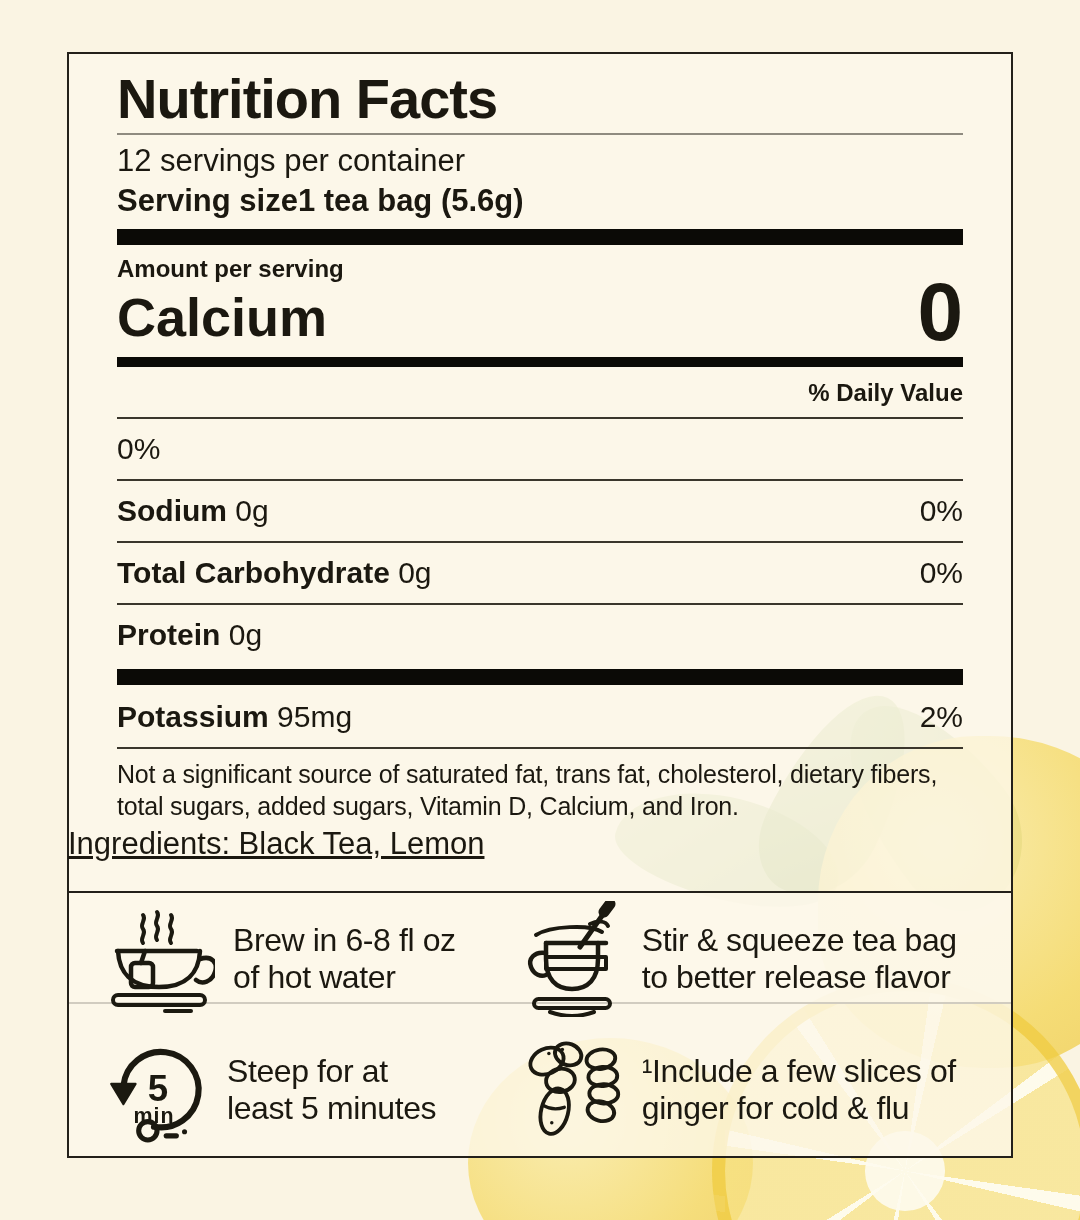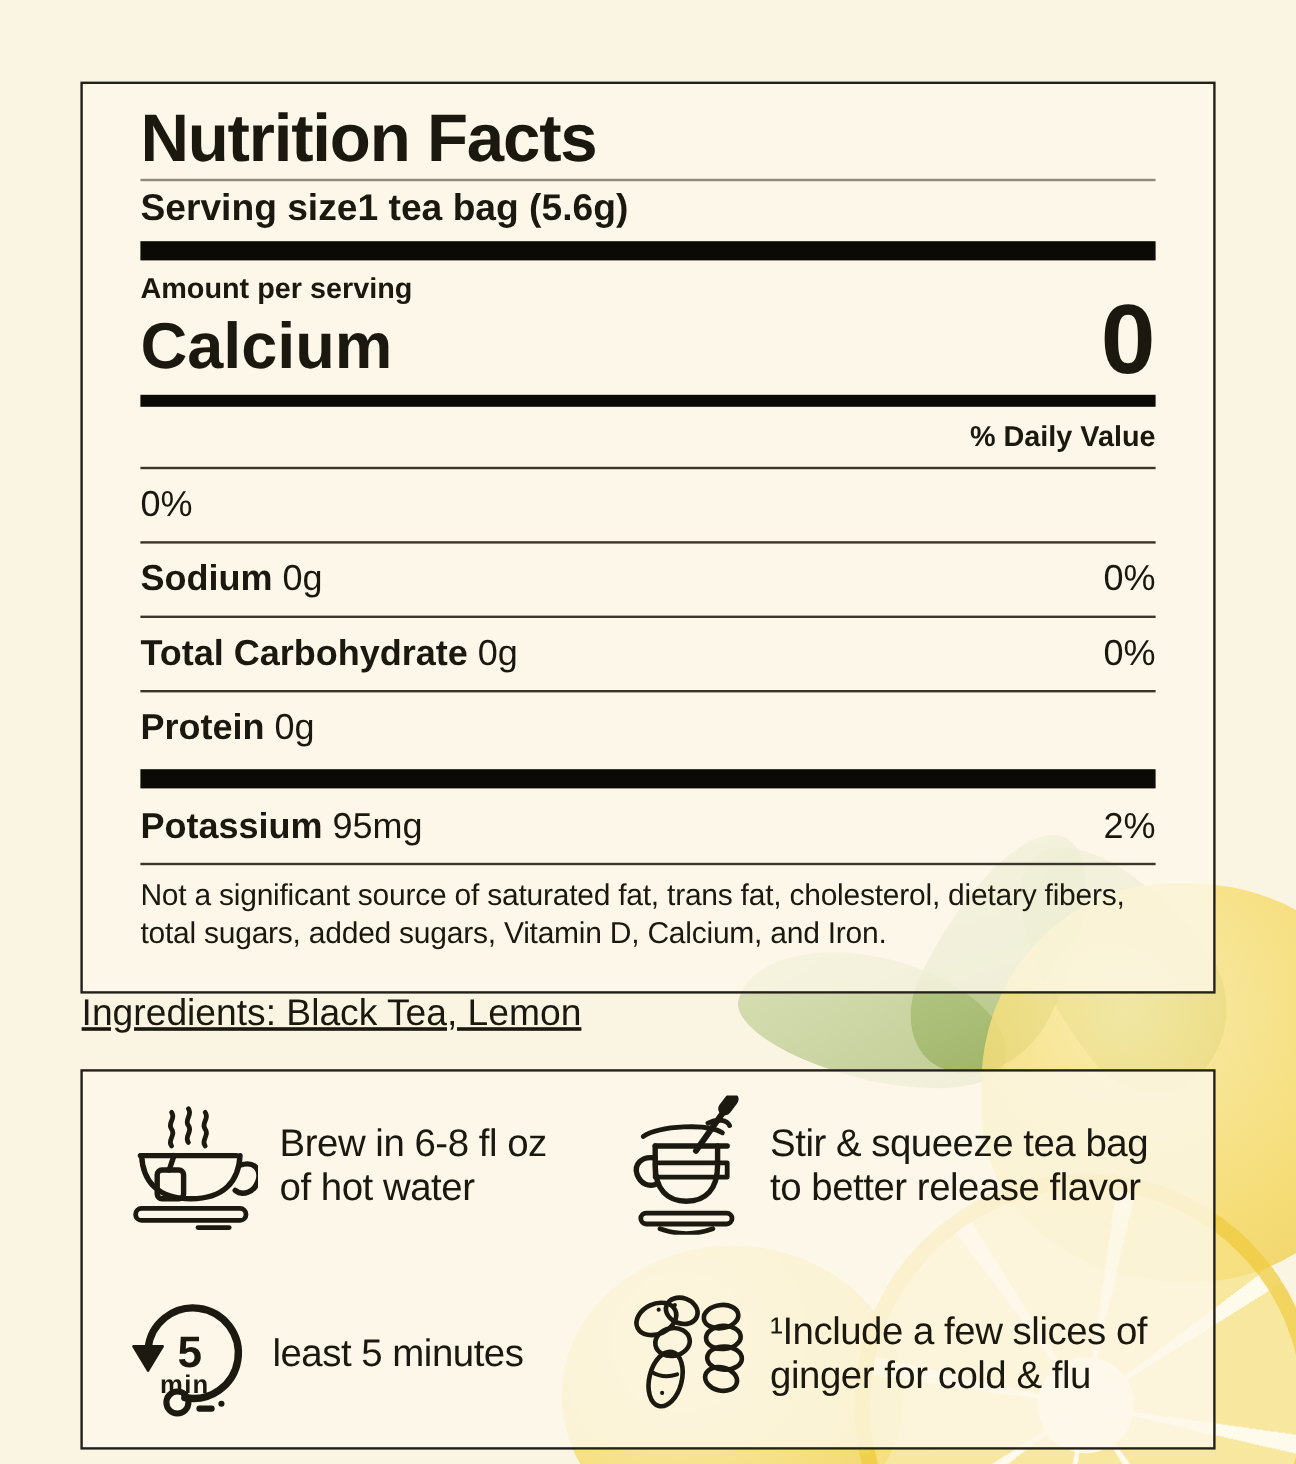--- a/index.html
+++ b/index.html
@@ -18,42 +18,42 @@
   .lemon.big{left:818px;top:736px;width:345px;height:332px;opacity:.82;
              border-radius:48% 52% 50% 50% / 52% 48% 56% 44%;}
   .lemon.low{left:468px;top:1038px;width:285px;height:250px;opacity:.78;border-radius:50%;}
   .slice{position:absolute;left:712px;top:978px;width:360px;height:360px;border-radius:50%;
          border:13px solid rgba(240,202,60,.85);opacity:.85;
          background:repeating-conic-gradient(from 8deg,rgba(255,252,238,.95) 0deg 5deg,rgba(247,226,133,.85) 5deg 45deg);}
   .slice-core{position:absolute;inset:39%;border-radius:50%;background:rgba(255,253,242,.9);}
   
   .panel{position:absolute;left:67px;width:946px;border:2.5px solid #23201a;
          background:rgba(252,247,234,.8);box-sizing:border-box;z-index:2;}
-  .nf{top:68px;height:760px;overflow:hidden;}
+  .nf{top:52px;height:952px;overflow:hidden;}
   .nf-in{padding:14px 48px 0;}
   .nf-title{font-size:56px;line-height:1.12;font-weight:bold;letter-spacing:-1px;}
   .hr-thin{border-top:2px solid #8f8b80;margin-top:2px;}
   .hr-med{border-top:2px solid #3a362c;}
   .nf-servings{font-size:31px;margin-top:8px;}
   .nf-servrow{display:flex;justify-content:flex-start;font-weight:bold;font-size:31px;margin-top:4px;}
   .bar{background:#0b0a06;}
   .bar-thick{height:16px;margin-top:10px;}
   .nf-amount{font-size:24px;font-weight:bold;margin-top:10px;}
   .nf-calrow{display:flex;justify-content:space-between;align-items:flex-end;margin-top:-8px;}
   .nf-cal{font-size:54px;font-weight:bold;line-height:1.15;}
   .nf-calval{font-size:82px;font-weight:bold;line-height:.9;}
   .bar-mid{height:10px;margin-top:8px;}
   .nf-dv{text-align:right;font-weight:bold;font-size:24px;margin:12px 0 10px;}
   .nf-row{display:flex;justify-content:space-between;font-size:30px;padding:13px 0;border-top:2px solid #3a362c;}
   .nf-row .nm{font-weight:bold;}
   .nf-row.potassium{border-top:none;padding:15px 0 13px;gap:24px;}
   .nf-foot{font-size:25px;line-height:1.28;margin-top:9px;letter-spacing:-.2px;}
   .ingredients{position:absolute;left:68px;top:826px;font-size:31px;z-index:2;text-decoration:underline;}
   
-  .instr{top:891px;height:317px;display:grid;grid-template-columns:47% 53%;grid-template-rows:50% 50%;}
+  .instr{top:891px;height:267px;display:grid;grid-template-columns:47% 53%;grid-template-rows:50% 50%;}
   .cell{display:flex;align-items:center;gap:18px;}
   .cell.c-left{padding-left:34px;}
   .cell.c-right{padding-left:8px;}
   .cell svg{flex:0 0 auto;}
   .itxt{font-size:32px;line-height:1.16;letter-spacing:-.4px;}
   .ic{stroke:#1b1910;fill:none;stroke-width:4.5;stroke-linecap:round;stroke-linejoin:round;}
   .ic text{stroke:none;fill:#1b1910;font-family:"Liberation Sans",sans-serif;font-weight:bold;}
 </style>
 </head>
 <body>
@@ -66,20 +66,21 @@
   <div class="lemon low"></div>
   <div class="slice">
     <div class="slice-core"></div>
   </div>
 </div>
 
 <div class="panel nf">
   <div class="nf-in">
     <div class="nf-title">Nutrition Facts</div>
     <div class="hr-thin"></div>
+    <div class="nf-servings">12 servings per container</div>
     <div class="nf-servrow">
       <span>Serving size</span>
       <span>1 tea bag (5.6g)</span>
     </div>
     <div class="bar bar-thick"></div>
     <div class="nf-amount">Amount per serving</div>
     <div class="nf-calrow">
       <span class="nf-cal">Calcium</span>
       <span class="nf-calval">0</span>
     </div>
@@ -169,20 +170,21 @@
     <svg class="ic" width="106" height="106" viewBox="0 0 104 104">
       <path stroke-width="6" d="M20,48 A37,37 0 1 1 50,88"></path>
       <path d="M8,46 L32,46 L20,66 Z" fill="#1b1910" stroke-width="2"></path>
       <circle cx="44" cy="92" r="9" stroke-width="5"></circle>
       <path stroke-width="5" d="M62,97 h10"></path>
       <circle cx="80" cy="93" r="2.5" fill="#1b1910" stroke="none"></circle>
       <text x="54" y="63" font-size="36" text-anchor="middle">5</text>
       <text x="50" y="84" font-size="21" text-anchor="middle" letter-spacing="1">min</text>
     </svg>
     <div class="itxt">
+      <div>Steep for at</div>
       <div>least 5 minutes</div>
     </div>
   </div>
 
   <div class="cell c-right">
     <svg class="ic" width="104" height="108" viewBox="0 0 108 112">
       <ellipse cx="28" cy="26" rx="18" ry="13" stroke-width="4" transform="rotate(-25 28 26)"></ellipse>
       <ellipse cx="50" cy="19" rx="14" ry="11" stroke-width="4" transform="rotate(20 50 19)"></ellipse>
       <ellipse cx="42" cy="46" rx="15" ry="12" stroke-width="4" transform="rotate(-10 42 46)"></ellipse>
       <ellipse cx="36" cy="78" rx="14" ry="24" stroke-width="4" transform="rotate(14 36 78)"></ellipse>

